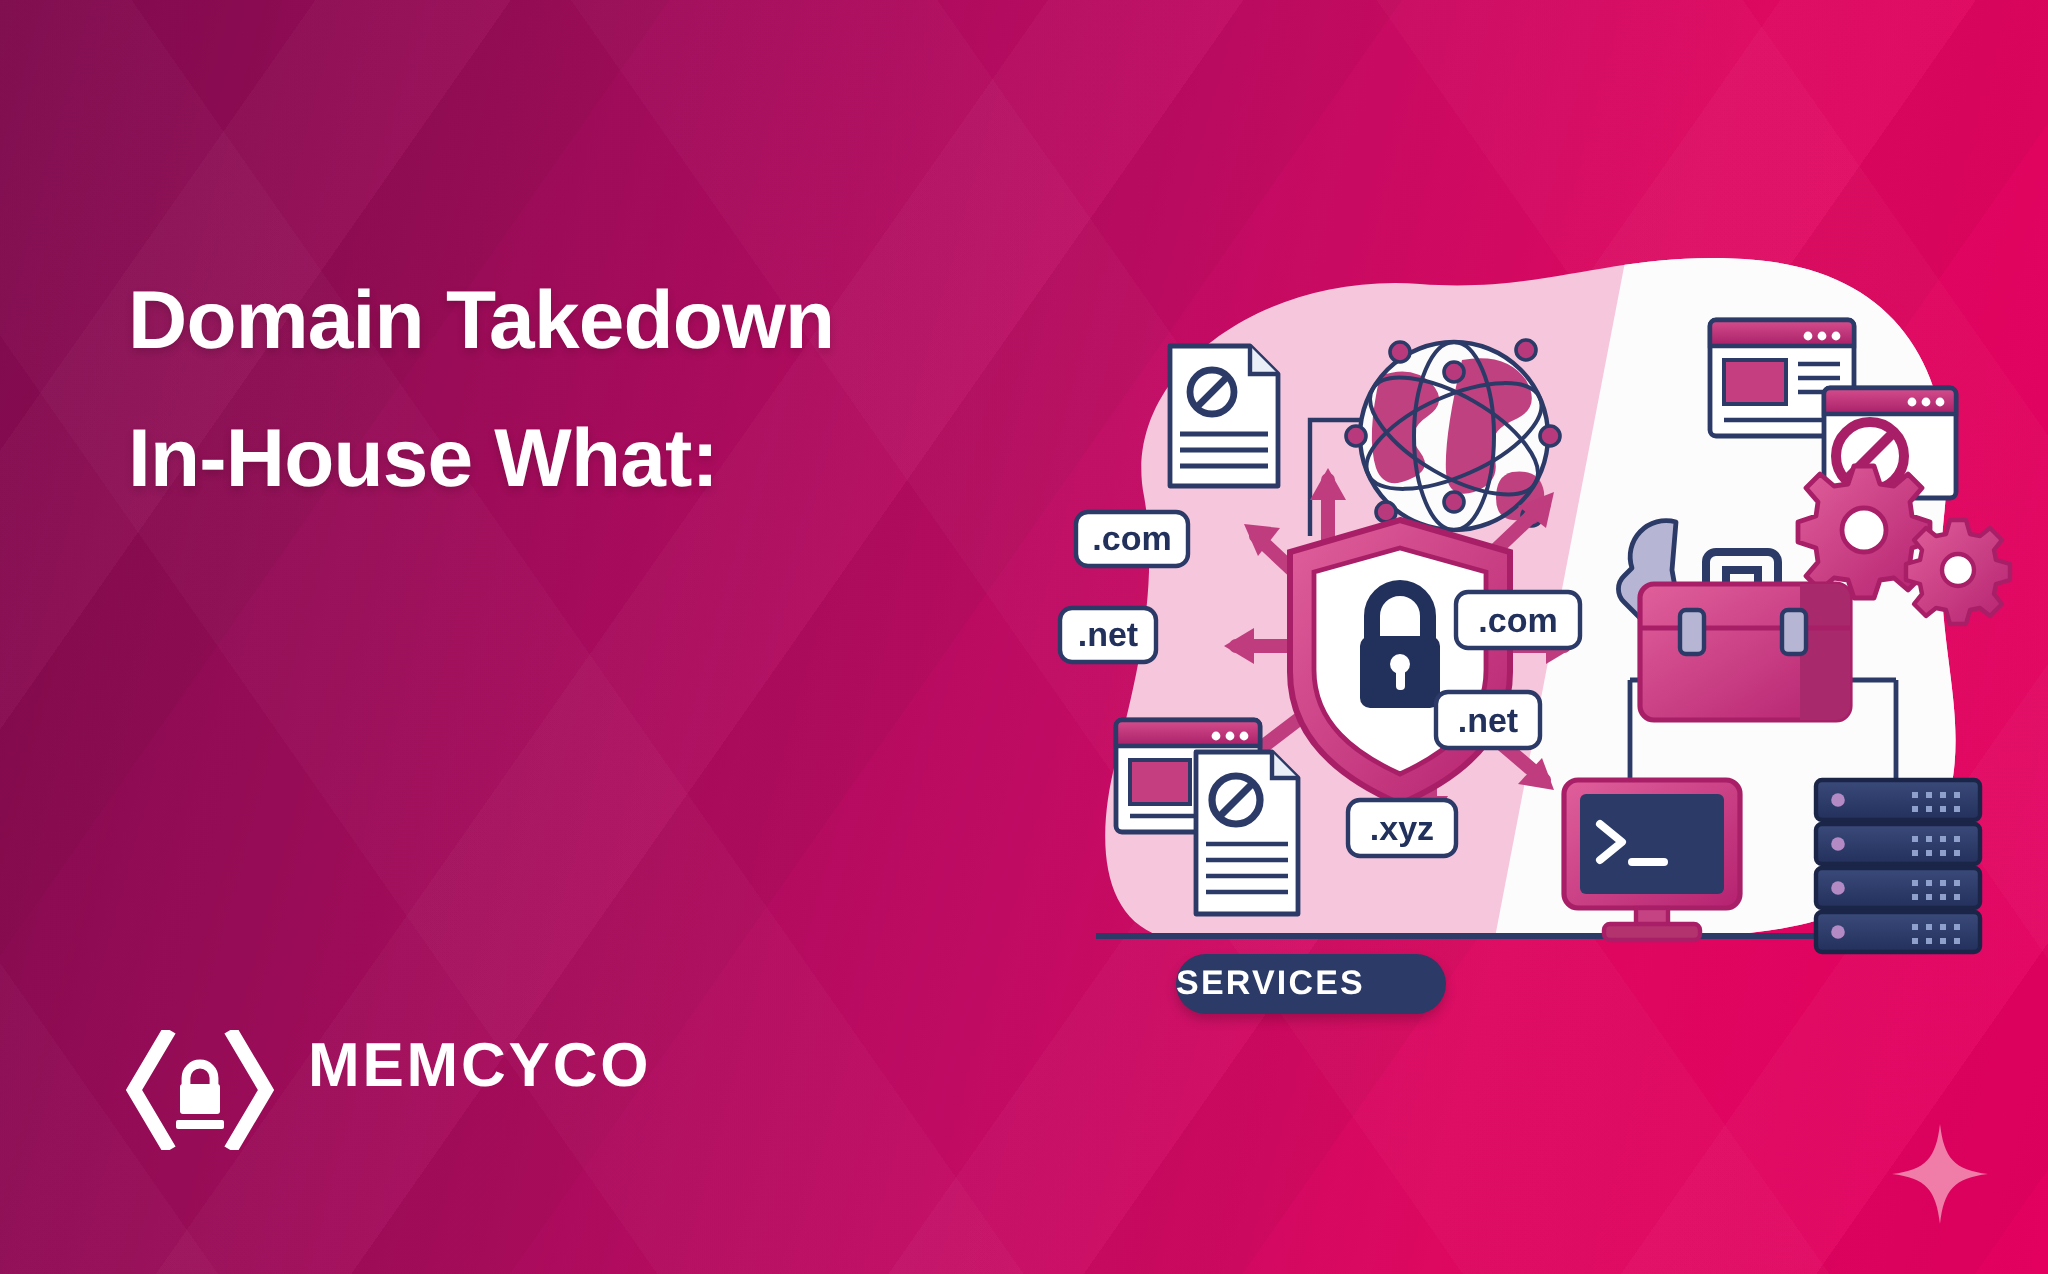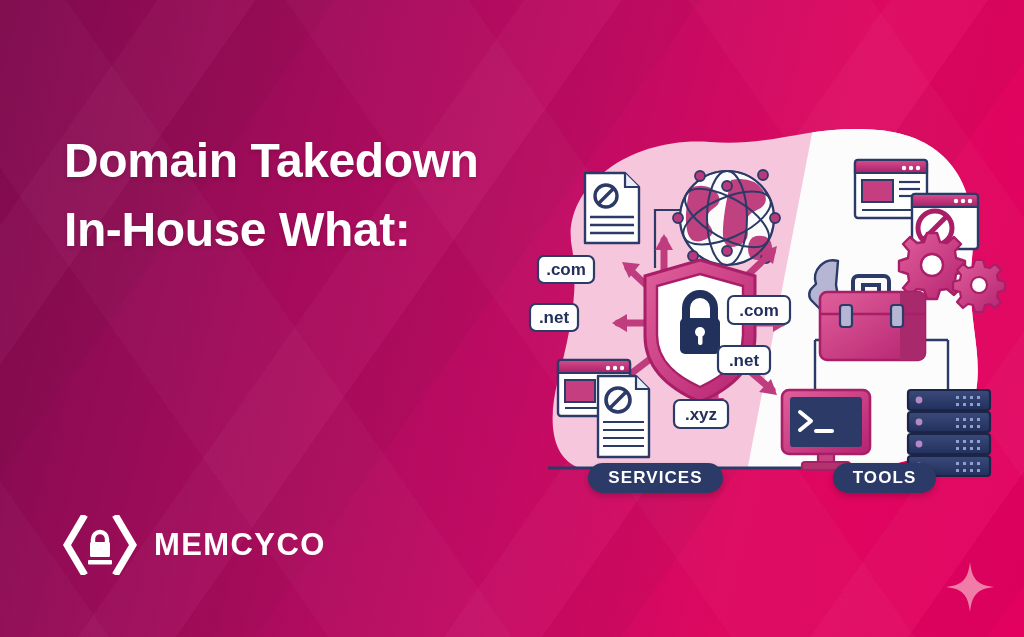--- a/index.html
+++ b/index.html
@@ -35,31 +35,31 @@
         rgba(255,255,255,0.000) 180px,
         rgba(255,255,255,0.022) 180px,
         rgba(255,255,255,0.022) 330px);
     pointer-events:none;
   }
 
   
   .headline{
     position:absolute; left:64px; top:126px; width:470px;
     color:#ffffff;
-    font-size:48px; line-height:69px;
+    font-size:41px; line-height:69px;
     font-weight:bold;
     letter-spacing:-0.4px;
     text-shadow:0 2px 4px rgba(0,0,0,.16);
   }
   .headline .ln{ display:block; white-space:nowrap; }
 
   
   .logo{
     position:absolute; left:63px; top:515px;
-    display:flex; align-items:center; gap:17px;
+    display:flex; gap:17px;
   }
   .logo-mark{ width:74px; height:60px; display:block; }
   .logo-word{
     color:#ffffff; font-size:31px; font-weight:bold;
     letter-spacing:1.4px;
   }
 
   
   .sparkle{ position:absolute; left:946px; top:562px; width:48px; height:50px; }
 
@@ -69,22 +69,23 @@
 
   
   .pill{
     position:absolute;
     background:#2b3a67;
     color:#ffffff;
     border-radius:22px;
     font-weight:bold;
     font-size:17px;
     letter-spacing:1.1px;
-    display:flex; align-items:center; justify-content:center;
+    display:flex; align-items:center; justify-content:flex-start;
     box-shadow:0 3px 6px rgba(0,0,0,.20);
+    margin-top:14px;
   }
   .pill-services{ left:588px; top:463px; width:135px; height:30px; }
   .pill-tools{    left:833px; top:463px; width:103px; height:30px; }
 </style>
 </head>
 <body>
 
 <div class="canvas">
 
   <div class="stripes"></div>
@@ -359,17 +360,14 @@
             <rect x="460" y="351" width="3" height="3"></rect>
             <rect x="467" y="351" width="3" height="3"></rect>
         </g>
       </g>
     </svg>
   </div>
 
   <div class="pill pill-services">
     <span>SERVICES</span>
   </div>
-  <div class="pill pill-tools">
-    <span>TOOLS</span>
-  </div>
 
 </div>
 
 </body></html>

